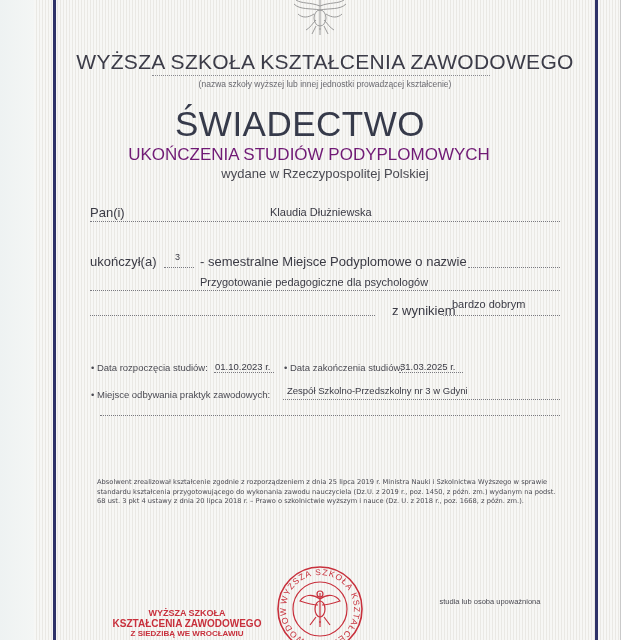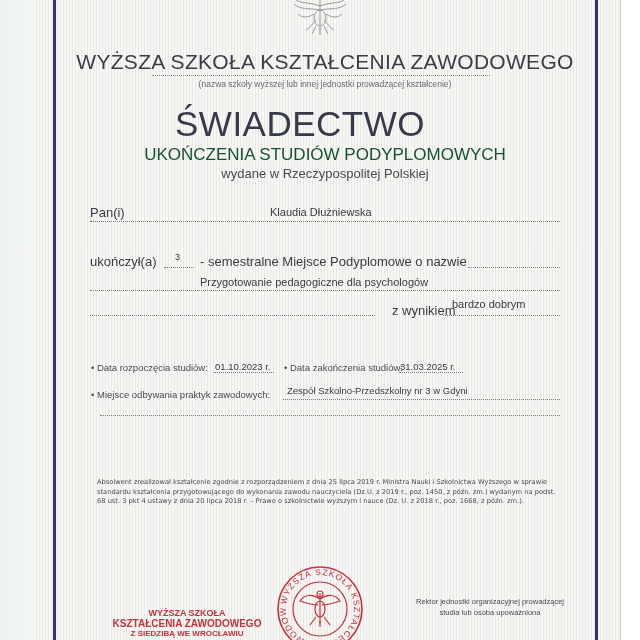--- a/index.html
+++ b/index.html
@@ -37,22 +37,22 @@
   }
   .school-caption {
     position:absolute; left:60px; width:530px; top:79px; text-align:center;
     font-size:8.5px; color:#6a6a70;
   }
   .doc-title {
     position:absolute; left:60px; width:480px; top:104px; text-align:center;
     font-size:35px; letter-spacing:0.5px; color:#363a4a;
   }
   .doc-subtitle {
-    position:absolute; left:60px; width:530px; top:145px; text-align:center;
-    font-size:17px; color:#14532d;
+    position:absolute; left:44px; width:530px; top:145px; text-align:center;
+    font-size:17px; color:#701a75;
   }
   .doc-issued {
     position:absolute; left:60px; width:530px; top:166px; text-align:center;
     font-size:13px; color:#4a4a52;
   }
 
   .row { position:absolute; font-size:13px; color:#3a3a44; white-space:nowrap; }
   .dotline { position:absolute; border-top:1px dotted #7a7a80; height:0; }
   .fill { position:absolute; font-size:11px; color:#3a3a44; white-space:nowrap; }
 
@@ -157,15 +157,14 @@
     <path d="M44 28 L44 58"></path>
     <path d="M44 34 C36 28 28 30 24 36 C30 38 36 40 42 40"></path>
     <path d="M44 34 C52 28 60 30 64 36 C58 38 52 40 46 40"></path>
     <ellipse cx="44" cy="44" rx="5" ry="8"></ellipse>
     <path d="M40 52 L34 60 M48 52 L54 60 M44 56 L44 62"></path>
     <circle cx="44" cy="29" r="3"></circle>
   </g>
 </svg>
 
 <div class="rector">
-  <div>Rektor jednostki organizacyjnej prowadzącej</div>
   <div>studia lub osoba upoważniona</div>
 </div>
 
 </body></html>

